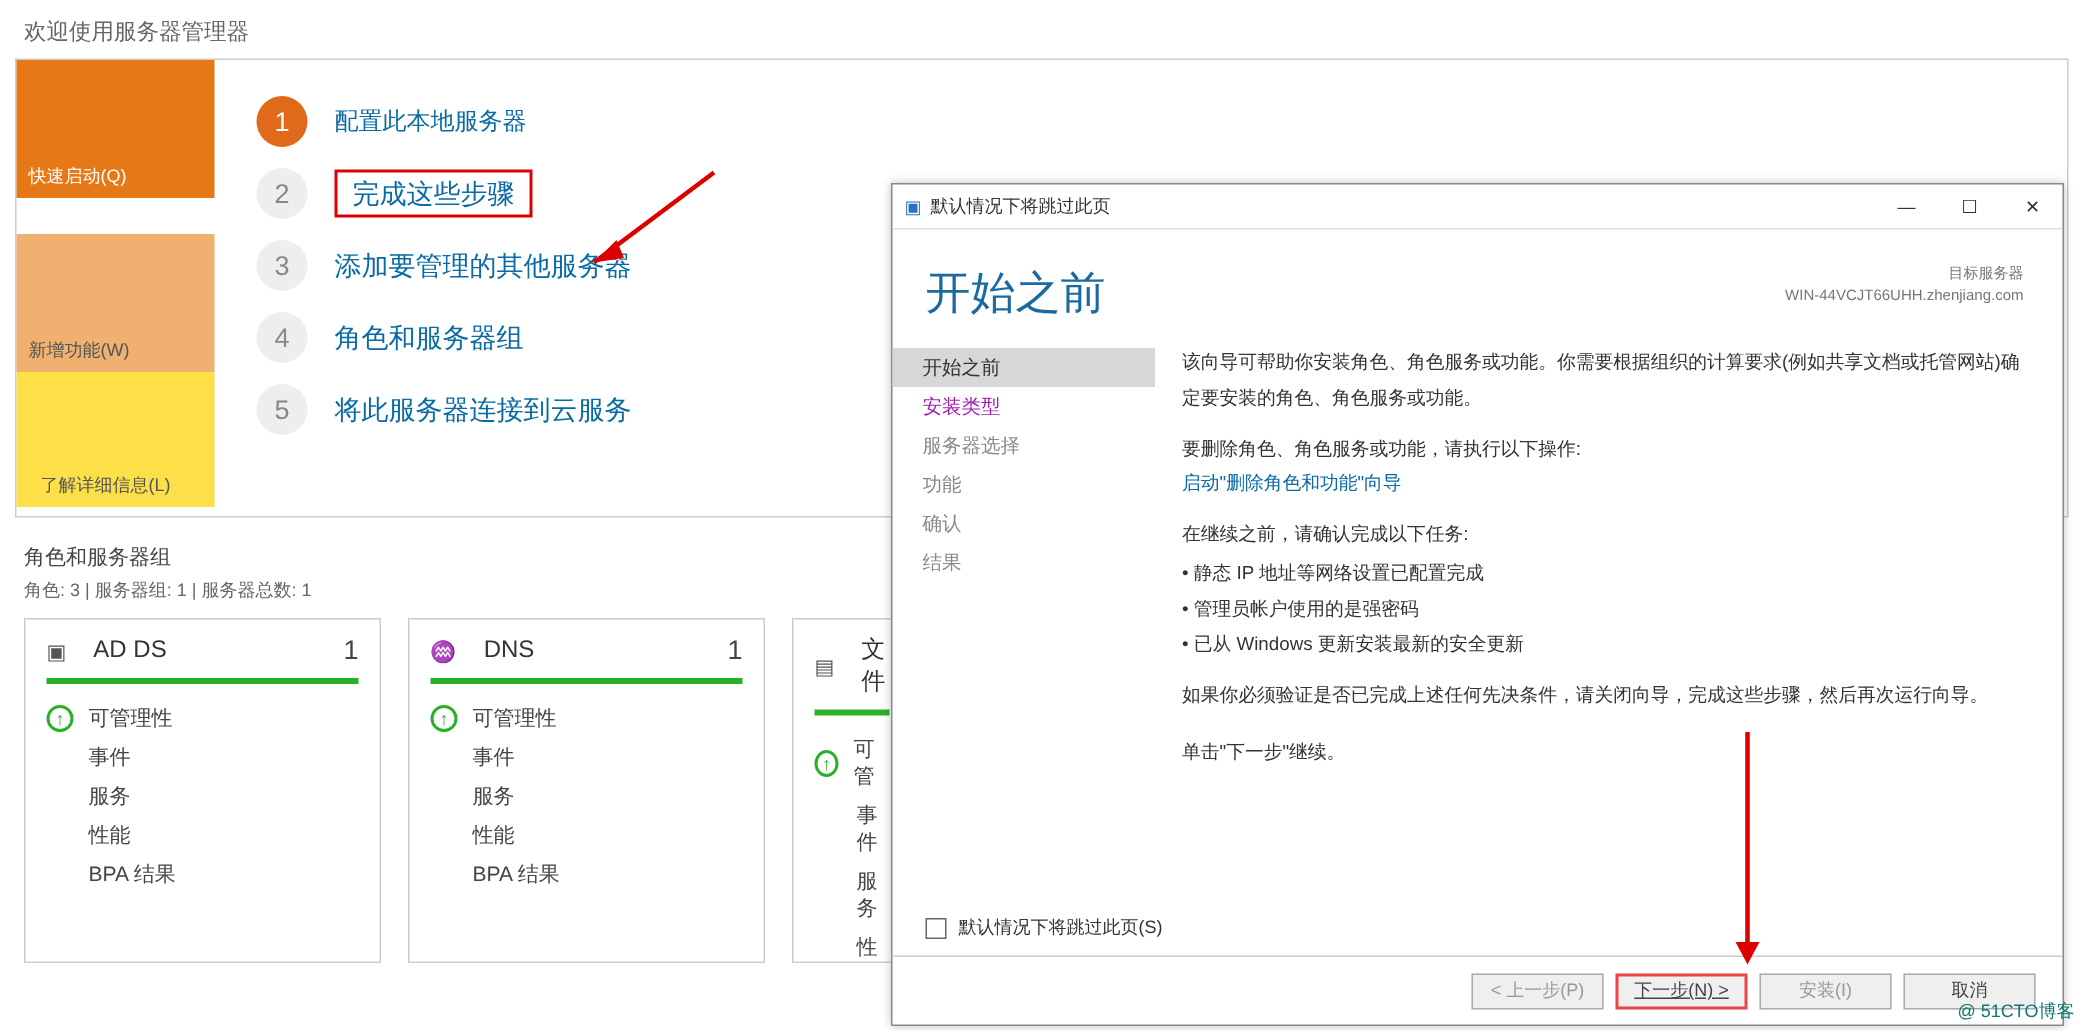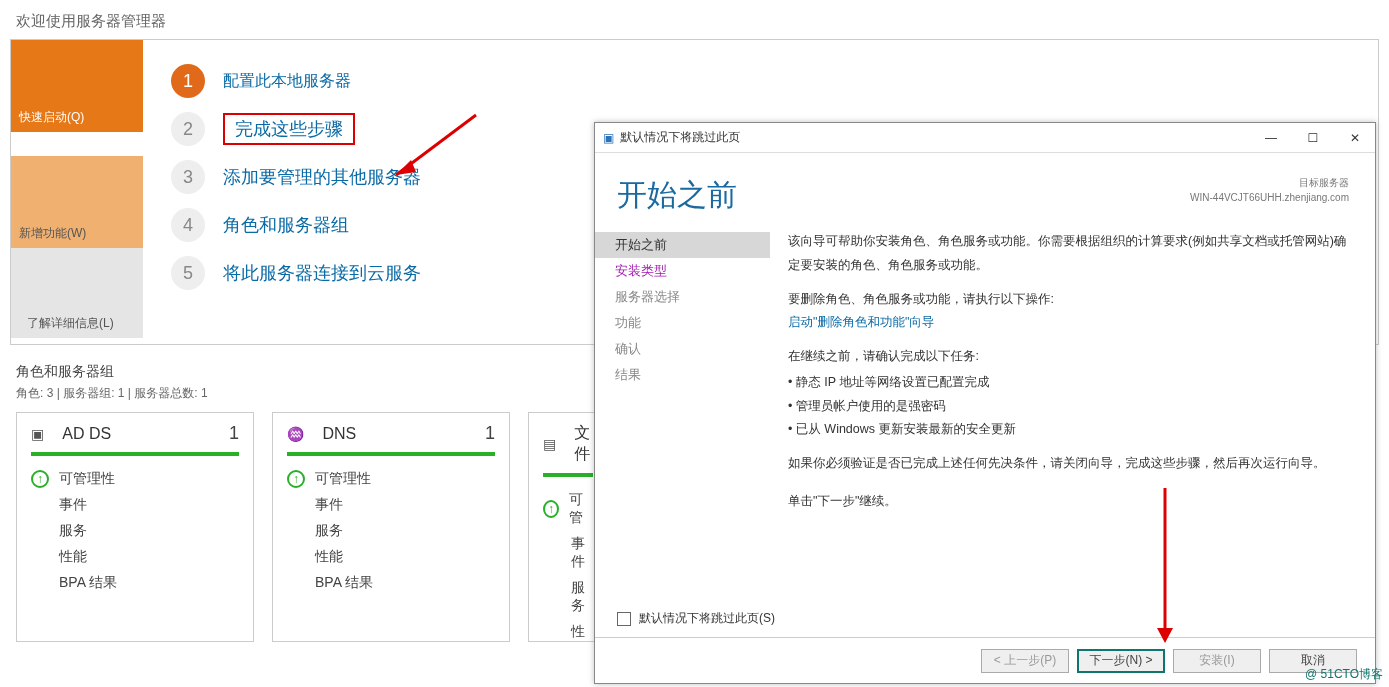--- a/index.html
+++ b/index.html
@@ -34,21 +34,21 @@
     width: 132px;
     height: 92px;
     display: flex;
     align-items: flex-end;
     padding: 6px 8px;
     font-size: 12px;
     color: #fff;
   }
   .tile.quickstart { background: #e77817; }
   .tile.whatsnew   { background: #f0b070; color:#555;margin-top:24px; }
-  .tile.learnmore  { background: #e5e5e5; color:#555; height:90px;padding-left:16px;}
+  .tile.learnmore  { background: #fde047; color:#555; height:90px;padding-left:16px;}
   .quick-start-body {
     margin-left: 130px;
     padding-top: 18px;
   }
   .step-row {
     display: flex;
     align-items: center;
     margin: 6px 0 14px 30px;
   }
   .step-no {
@@ -149,21 +149,21 @@
     height: 46px;
     display:flex; align-items:center; justify-content:flex-end;
     gap: 8px; padding-right: 18px;
   }
   .wiz-footer button {
     min-width: 88px; height: 24px;
     font-size: 12px;
     background:#efefef; border:1px solid #aaa; color:#444;
   }
   .wiz-footer button:disabled { color:#999; }
-  .wiz-footer button.primary { border:2px solid #0f766e; }
+  .wiz-footer button.primary { border:2px solid #ef4444;text-decoration:underline; }
   .arrow-red2 {
     position:absolute; left:540px; top:360px; pointer-events:none;
   }
   .watermark {
     position:absolute; right:6px; bottom:4px;
     font-size:12px; color:#0f766e;
   }
 </style>
 </head>
 <body>

